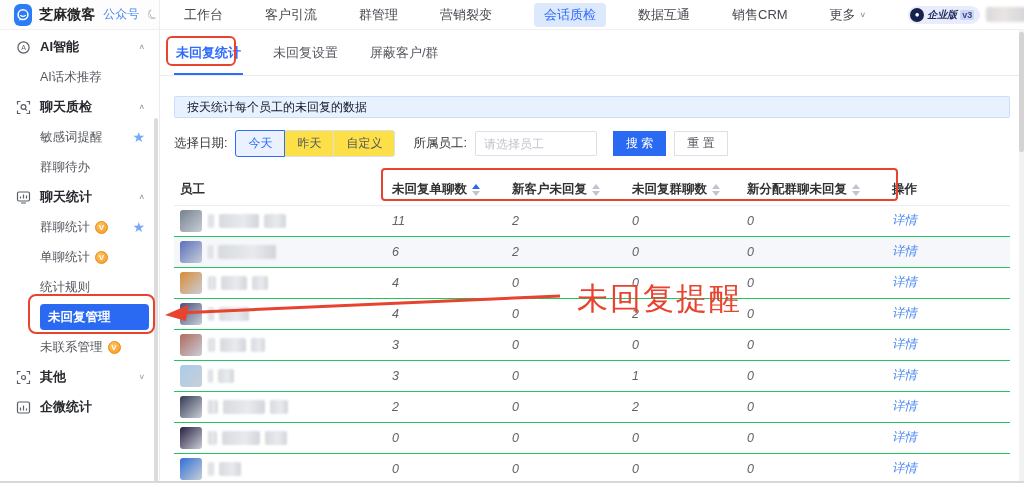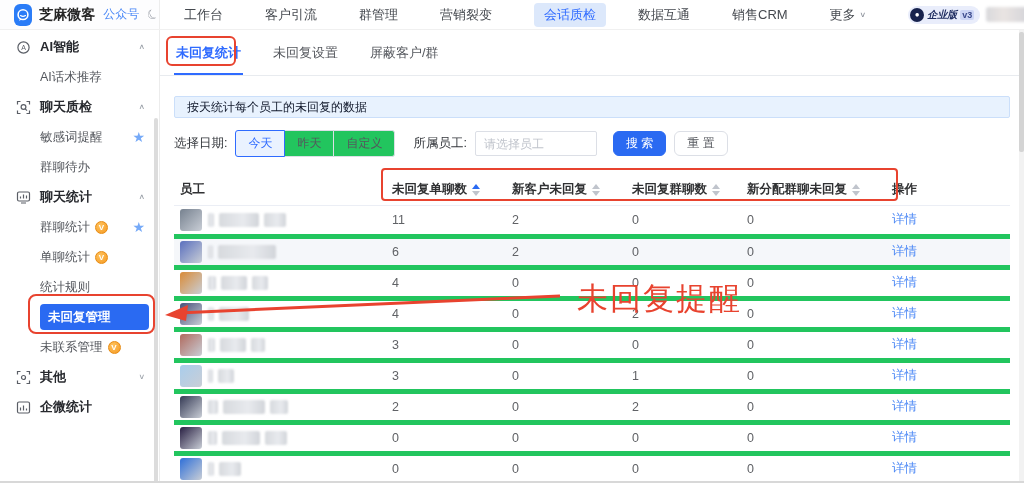--- a/index.html
+++ b/index.html
@@ -45,33 +45,33 @@
   .content { flex:1; background:#fff; min-width:0; position:relative; }
   .tabstrip { height:46px; display:flex; align-items:flex-end; padding-left:14px; border-bottom:1px solid #e8ebef; background:#fff; }
   .tab { font-size:13px; color:#54575d; margin-right:28px; height:100%; display:flex; align-items:center; position:relative; cursor:pointer; padding:0 2px; }
   .tab.active { color:#2f6bff; font-weight:700; }
   .tab.active::after { content:""; position:absolute; left:0; right:0; bottom:0; height:2px; background:#2f6bff; }
   .panel { padding:0 14px; }
   .notice { margin-top:20px; height:22px; background:#e8f2fe; border:1px solid #cbdffa; border-radius:2px; font-size:12px; color:#0f172a; display:flex; align-items:center; padding-left:12px; }
   .filters { margin-top:12px; display:flex; align-items:center; }
   .f-label { font-size:12.5px; color:#33363b; margin-right:8px; white-space:nowrap; }
   .btn-group { display:flex; margin-right:18px; }
-  .bg-btn { font-size:12px; color:#54575d; background:#22c55e; border:1px solid #dcdfe6; padding:4px 12px; cursor:pointer; margin-left:-1px; white-space:nowrap; }
+  .bg-btn { font-size:12px; color:#54575d; background:#fde047; border:1px solid #dcdfe6; padding:4px 12px; cursor:pointer; margin-left:-1px; white-space:nowrap; }
   .bg-btn:first-child { border-radius:3px 0 0 3px; margin-left:0; }
   .bg-btn:last-child { border-radius:0 3px 3px 0; }
   .bg-btn.active { color:#2f6bff; border-color:#2f6bff; background:#eaf2ff; position:relative; z-index:1; }
   .emp-input { width:122px; height:25px; border:1px solid #dcdfe6; border-radius:2px; font-size:12px; padding:0 8px; color:#333; outline:none; margin-right:16px; font-family:inherit; }
   .emp-input::placeholder { color:#c0c4cc; }
-  .btn { font-size:12px; height:25px; padding:0 12px; border-radius:6px; cursor:pointer; border:1px solid #dcdfe6; background:#fff; color:#54575d; white-space:nowrap; font-family:inherit; }
+  .btn { font-size:12px; height:25px; padding:0 12px; border-radius:0; cursor:pointer; border:1px solid #dcdfe6; background:#fff; color:#54575d; white-space:nowrap; font-family:inherit; }
   .btn.primary { background:#2a6af2; border-color:#2a6af2; color:#fff; margin-right:8px; }
 
   
   table.grid { width:100%; border-collapse:collapse; margin-top:18px; table-layout:fixed; }
   table.grid th { font-size:12.5px; font-weight:700; color:#303133; text-align:left; height:30px; padding:0 6px; border-bottom:1px solid #ebeef5; white-space:nowrap; }
-  table.grid td { font-size:12.5px; color:#606266; height:31px; padding:0 6px; border-bottom:5px solid #22c55e; }
+  table.grid td { font-size:12.5px; color:#606266; height:31px; padding:0 6px; border-bottom:1px solid #22c55e;font-style:italic; }
   tr.row-alt td { background:#f5f7fa; }
   .th-inner { display:flex; align-items:center; }
   .sort { display:inline-flex; flex-direction:column; margin-left:5px; justify-content:center; }
   .sort i { display:block; width:0; height:0; border-left:4px solid transparent; border-right:4px solid transparent; }
   .sort .up { border-bottom:5px solid #c0c4cc; margin-bottom:2px; }
   .sort .down { border-top:5px solid #c0c4cc; }
   .sort .up.on { border-bottom-color:#2a6af2; }
   .emp-cell { display:flex; align-items:center; }
   .avatar { width:22px; height:22px; border-radius:3px; flex:0 0 22px; margin-right:6px; }
   .blur-block { height:14px; border-radius:2px; background:linear-gradient(90deg,#d7dade,#e8eaee 60%,#d2d5da); filter:blur(1.3px); margin-right:5px; }

